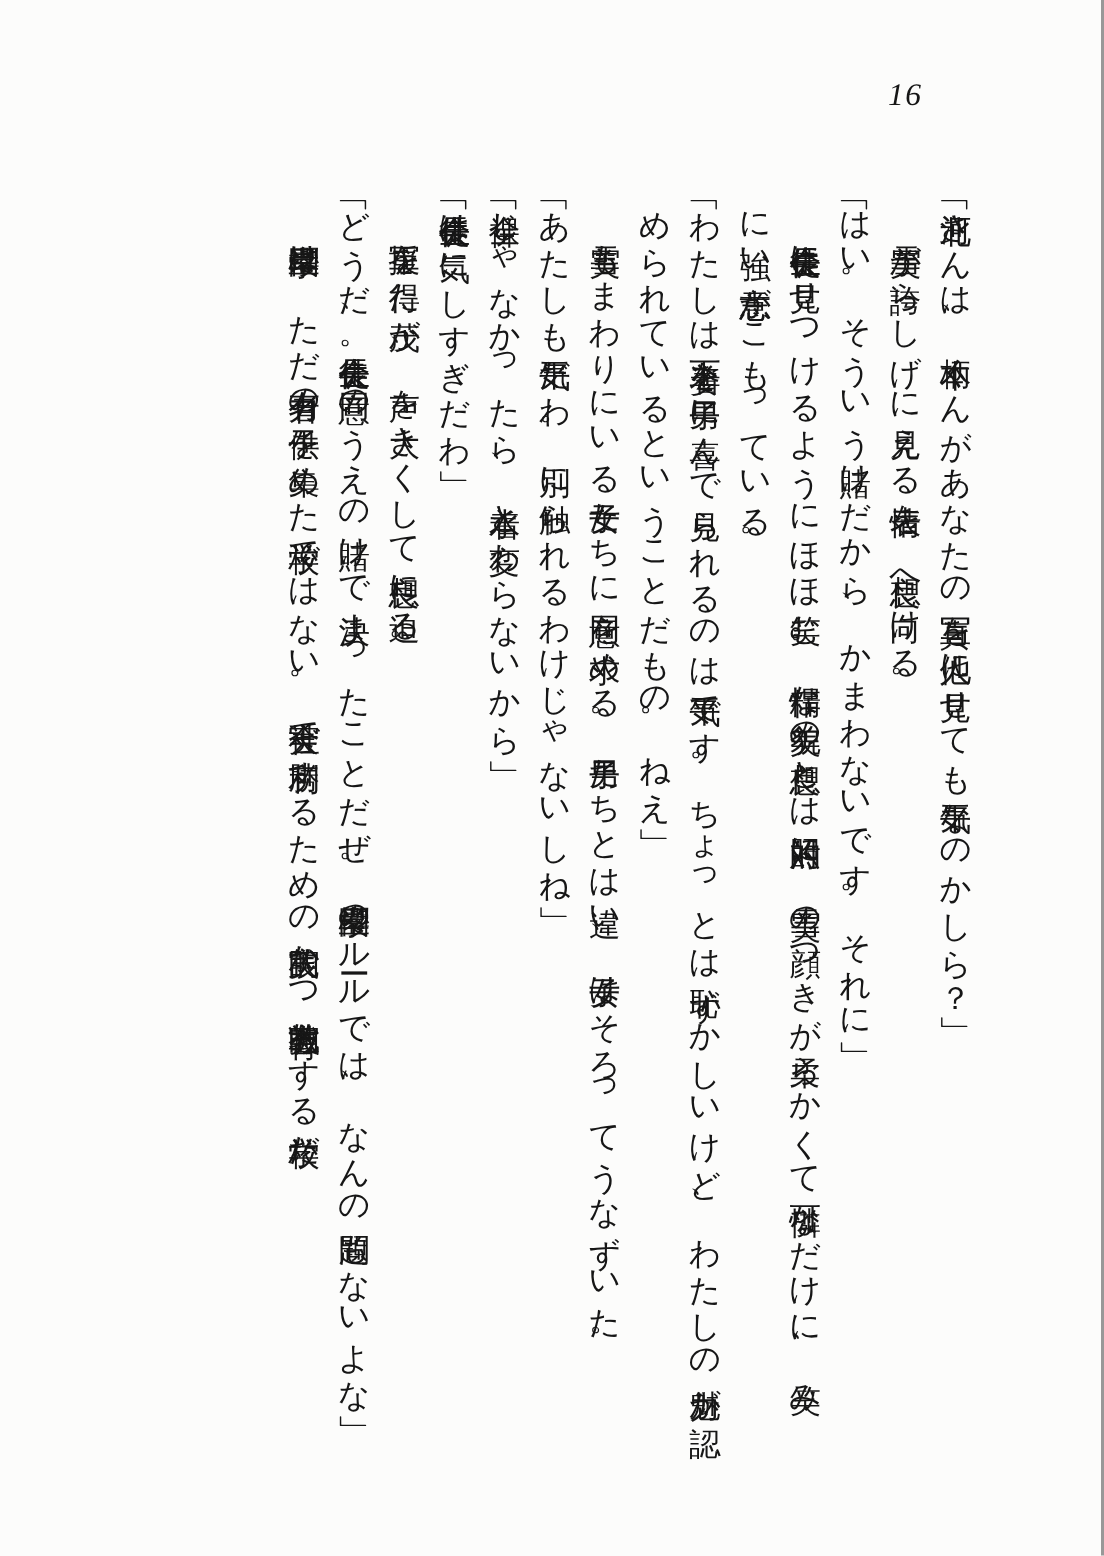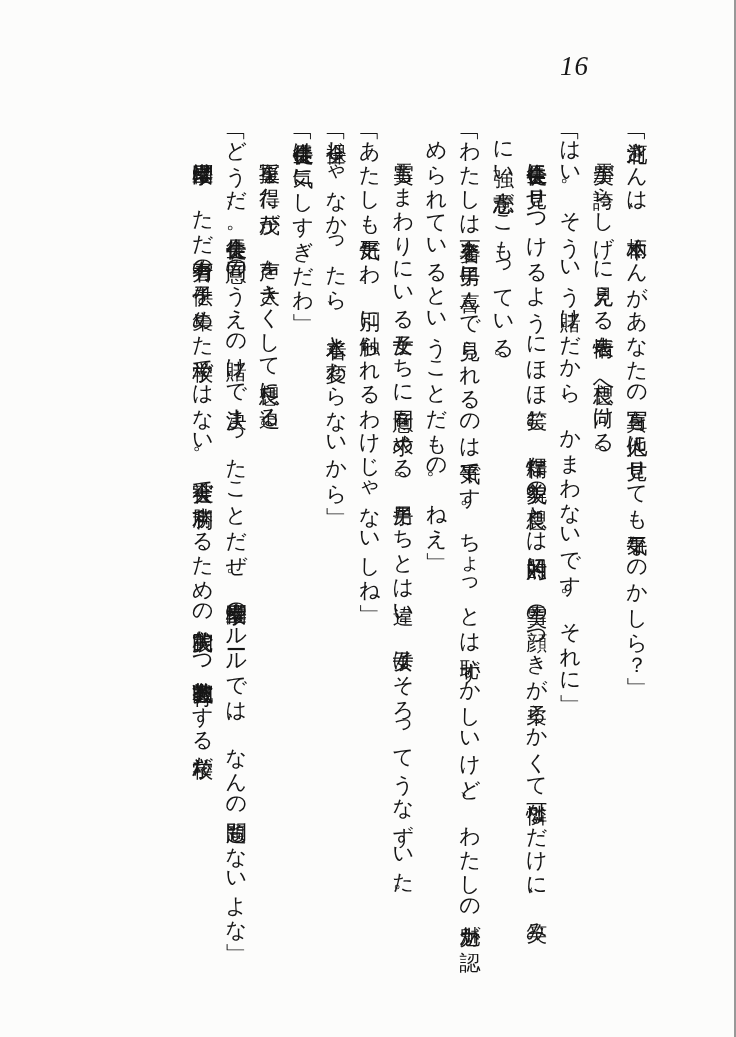--- a/index.html
+++ b/index.html
@@ -27,22 +27,22 @@
     position: absolute;
     top: 0;
     right: 0px;
     width: 2px;
     height: 1037px;
     background: var(--edge-line);
   }
   .page-number {
     position: absolute;
     top: 51px;
-    left: 560px;
-    font-size: 27px;
+    left: 592px;
+    font-size: 21px;
     font-style: italic;
     letter-spacing: 1px;
     color: var(--text);
     font-family: "Liberation Serif", "DejaVu Serif", serif;
   }
   .text-block {
     position: absolute;
     top: 126px;
     right: 83px;
     height: 822px;

